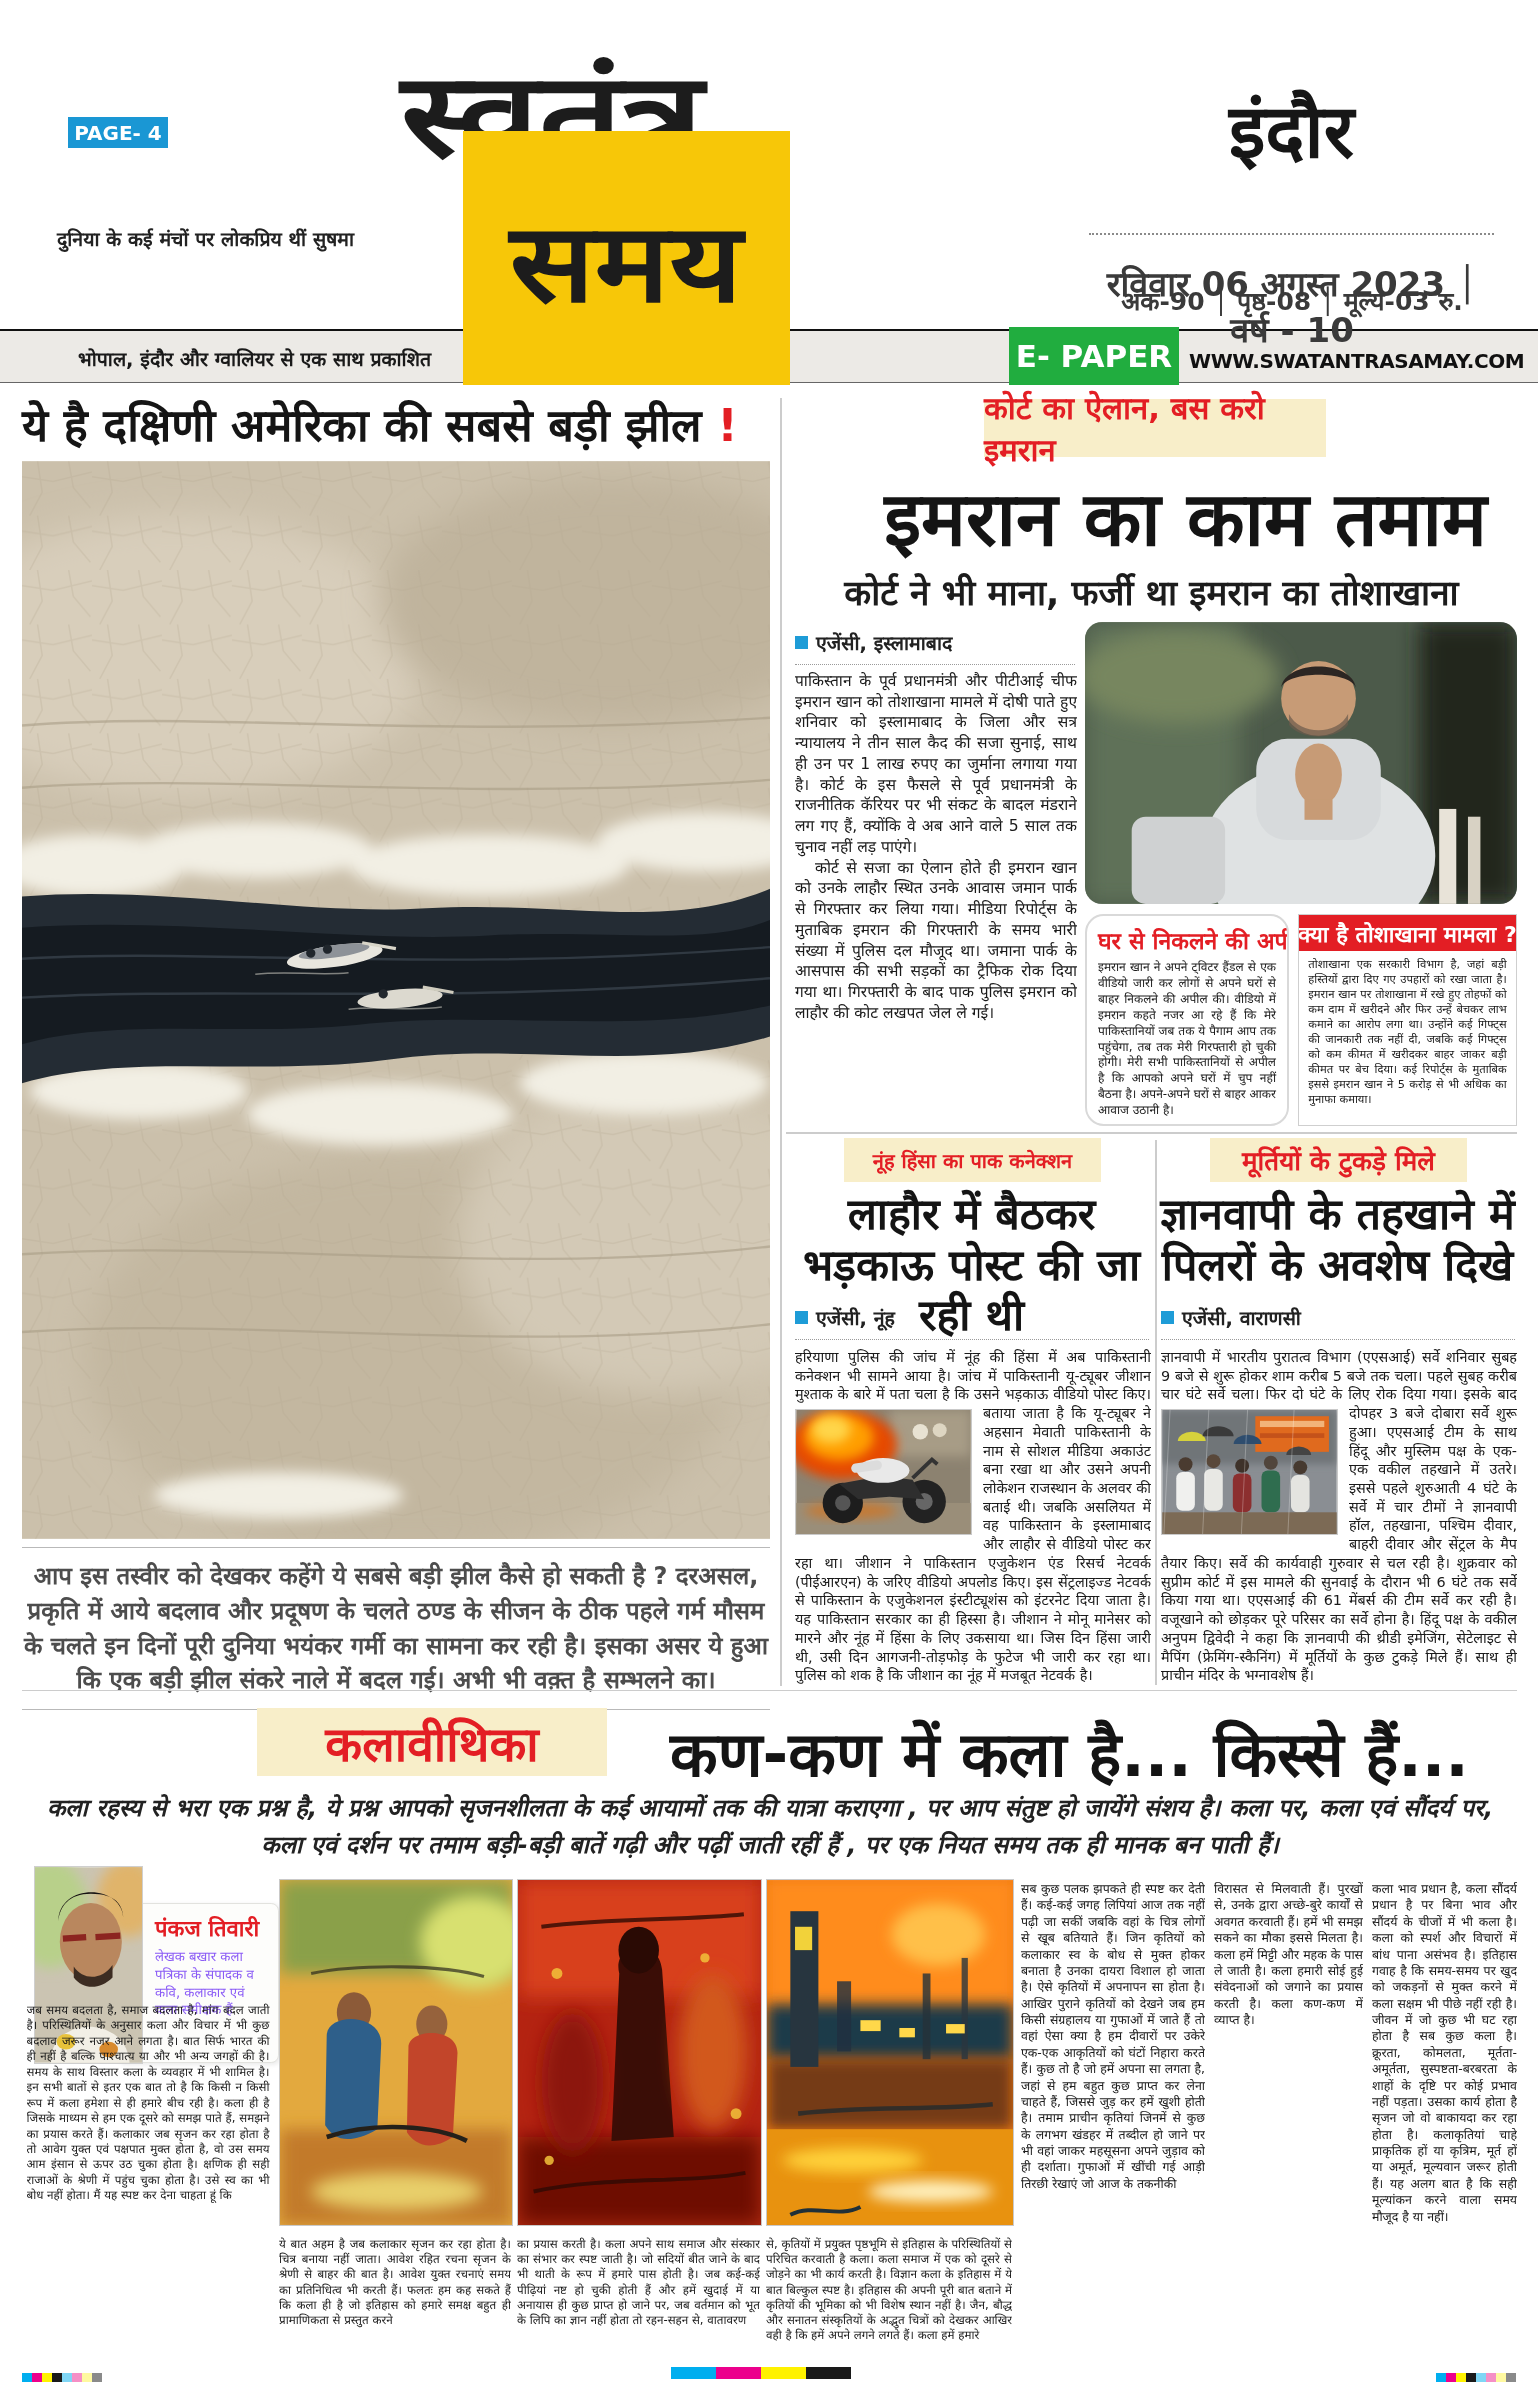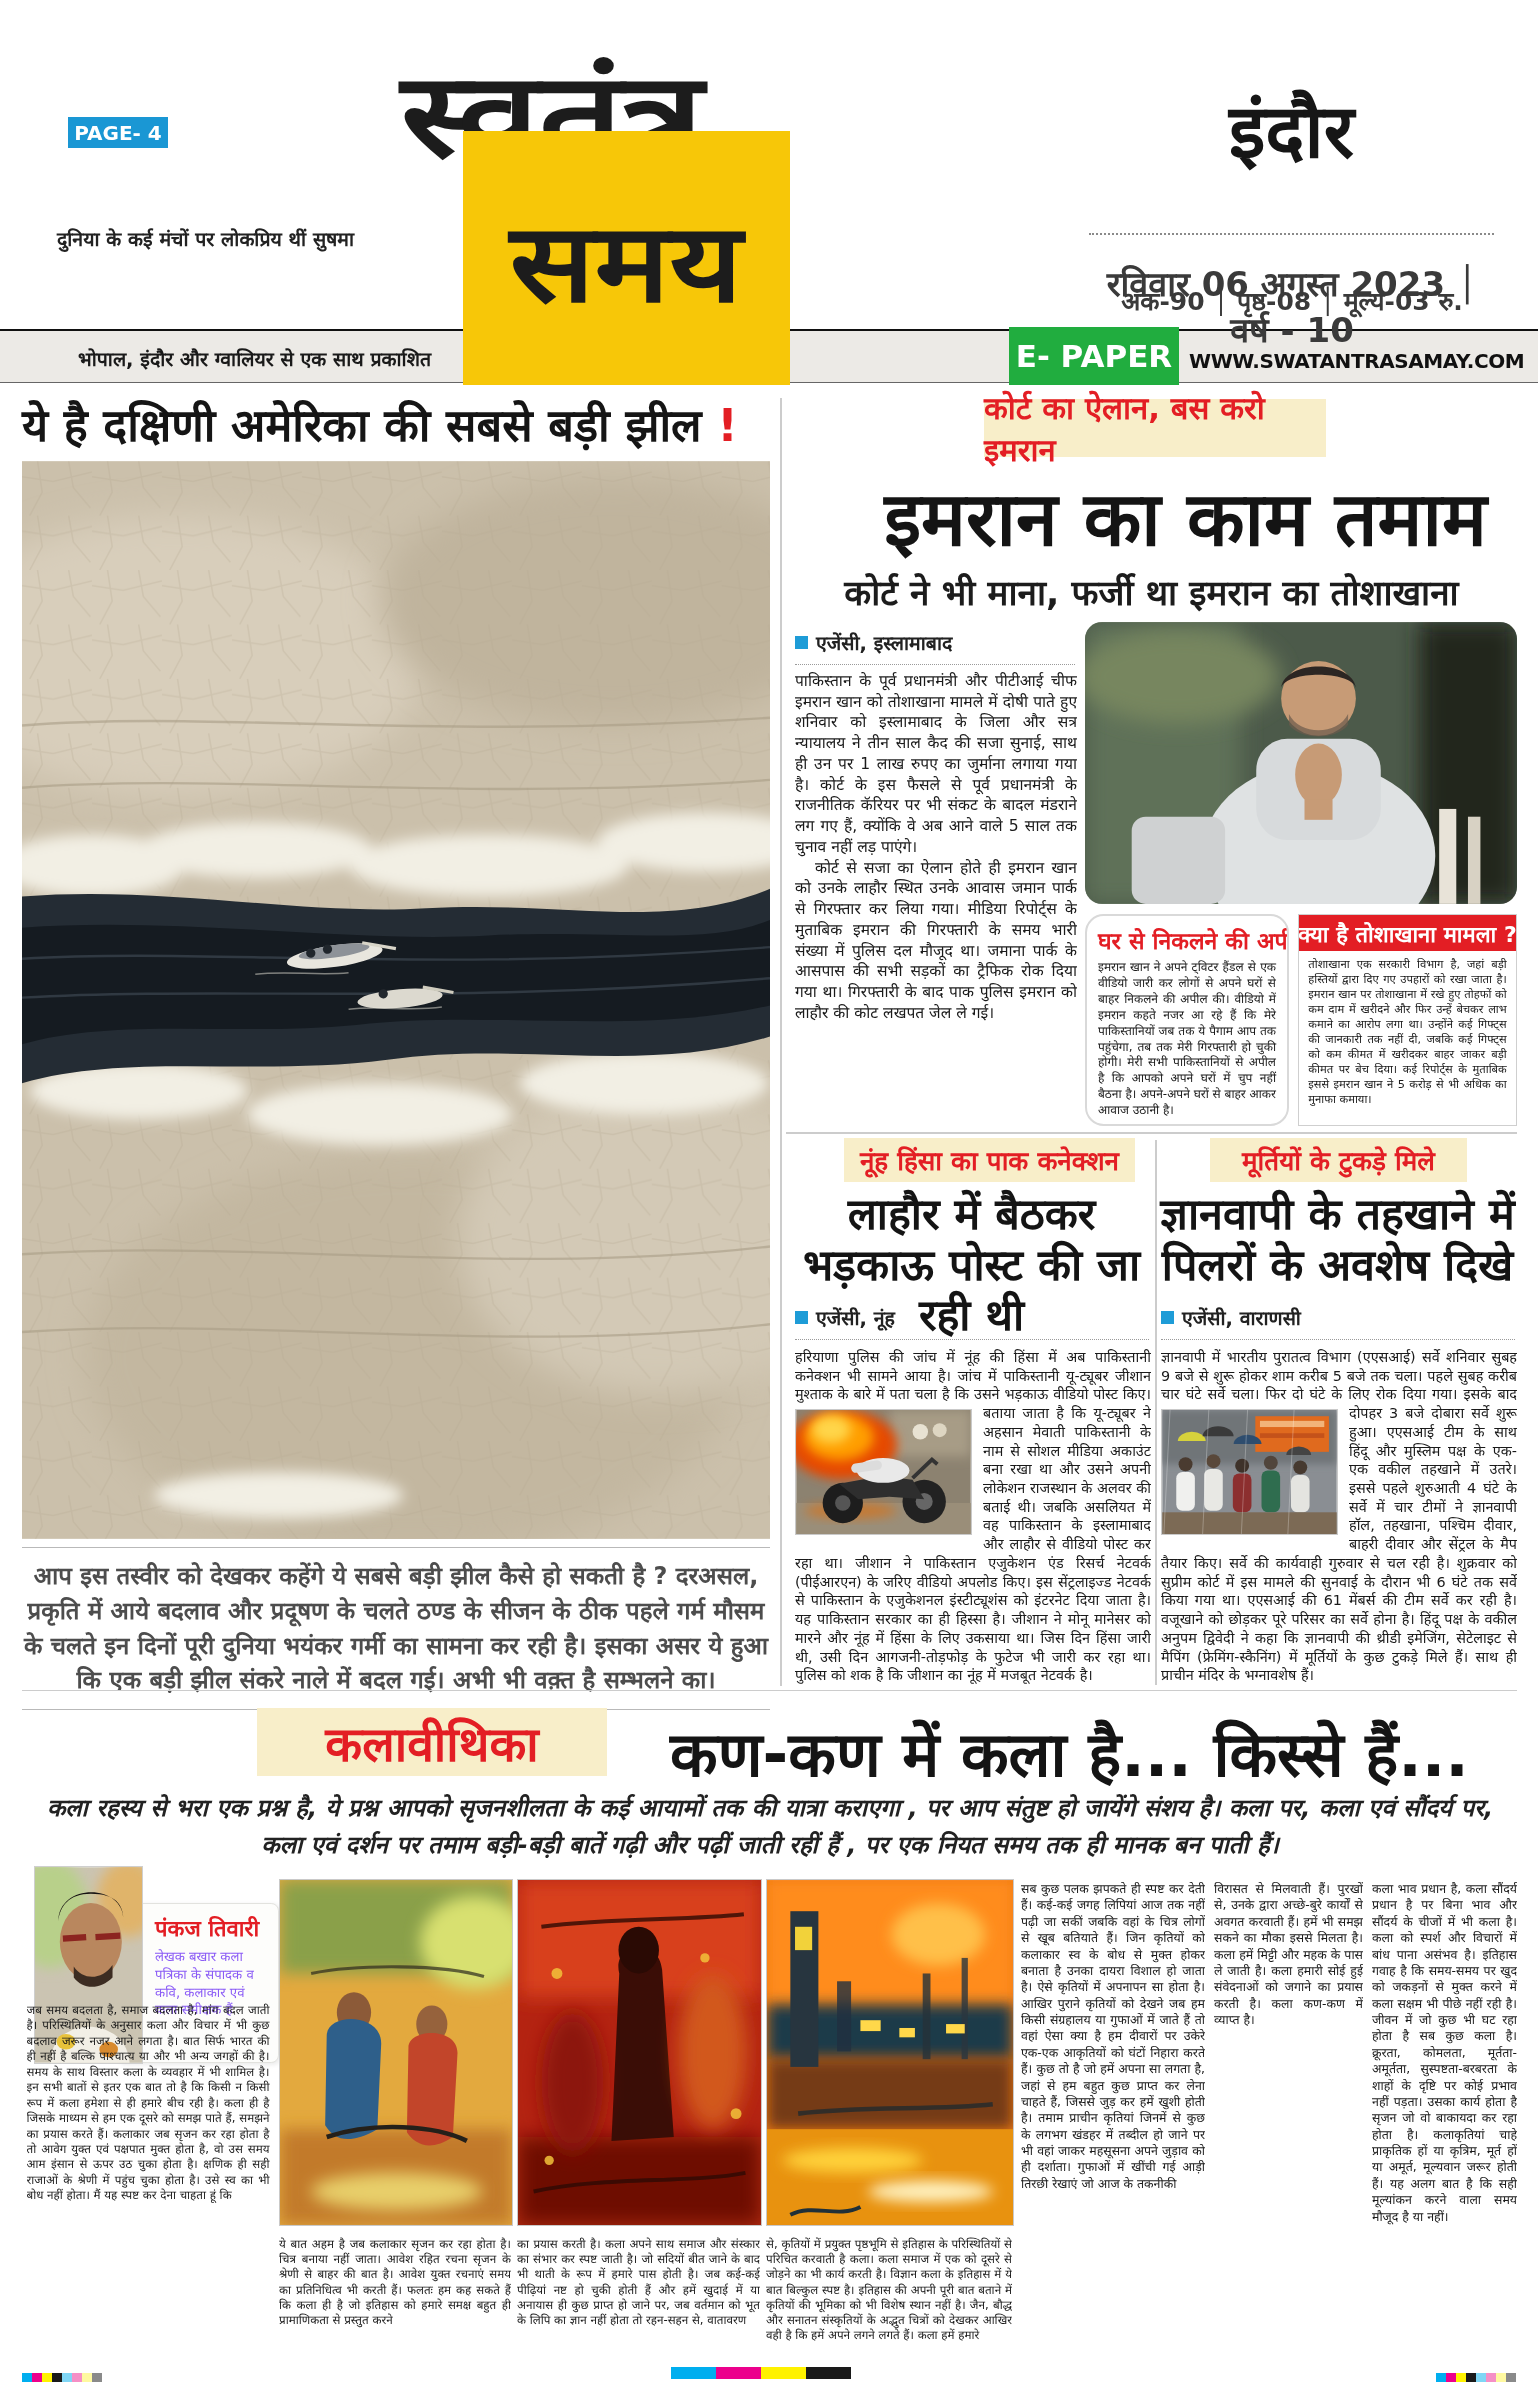--- a/index.html
+++ b/index.html
@@ -165,21 +165,21 @@
   </div>
 
   <div class="abs" style="left:1298px;top:914px;width:219px;height:212px;border:0.8px solid #cfcfcf;background:#fff;box-sizing:border-box;overflow:hidden;">
     <div class="c bold" style="background:#e31e24;color:#fff;font-size:22px;height:36px;display:flex;align-items:center;justify-content:center;white-space:nowrap;">क्या है तोशाखाना मामला ?</div>
     <div class="j" style="font-size:11.3px;line-height:1.33;color:#1a1a1a;padding:6.2px 9.3px;">तोशाखाना एक सरकारी विभाग है, जहां बड़ी हस्तियों द्वारा दिए गए उपहारों को रखा जाता है। इमरान खान पर तोशाखाना में रखे हुए तोहफों को कम दाम में खरीदने और फिर उन्हें बेचकर लाभ कमाने का आरोप लगा था। उन्होंने कई गिफ्ट्स की जानकारी तक नहीं दी, जबकि कई गिफ्ट्स को कम कीमत में खरीदकर बाहर जाकर बड़ी कीमत पर बेच दिया। कई रिपोर्ट्स के मुताबिक इससे इमरान खान ने 5 करोड़ से भी अधिक का मुनाफा कमाया।</div>
   </div>
 
   <div class="abs hairline" style="left:786px;top:1132px;width:731px;height:1.6px;"></div>
   <div class="abs hairline" style="left:1155px;top:1140px;width:1.6px;height:545px;"></div>
 
-  <div class="abs tagbox" style="left:844px;top:1138px;width:291px;height:44px;font-size:26px;white-space:nowrap;">नूंह हिंसा का पाक कनेक्शन</div>
+  <div class="abs tagbox" style="left:844px;top:1138px;width:257px;height:44px;font-size:20px;white-space:nowrap;">नूंह हिंसा का पाक कनेक्शन</div>
   <div class="abs c" style="left:792px;top:1189px;width:359px;font-size:43px;font-weight:900;line-height:1.18;color:#141414;">लाहौर में बैठकर भड़काऊ पोस्ट की जा रही थी</div>
   <div class="abs byline" style="left:795px;top:1304px;width:354px;">
     <span class="bl-sq"></span>
     <span>एजेंसी, नूंह</span>
   </div>
   <div class="abs body-text j" style="left:795px;top:1348px;width:356px;height:341px;font-size:14.4px;line-height:1.3;overflow:hidden;">
     <span>हरियाणा पुलिस की जांच में नूंह की हिंसा में अब पाकिस्तानी कनेक्शन भी सामने आया है। जांच में पाकिस्तानी यू-ट्यूबर जीशान मुश्ताक के बारे में पता चला है कि उसने भड़काऊ वीडियो पोस्ट किए। बताया जाता है कि</span>
     <span class="floated imgbox" style="width:175px;height:124px;"><svg width="175" height="124" viewBox="0 0 225 160" xmlns="http://www.w3.org/2000/svg">
       <defs>
             <filter id="fb" x="-40%" y="-40%" width="180%" height="180%">

